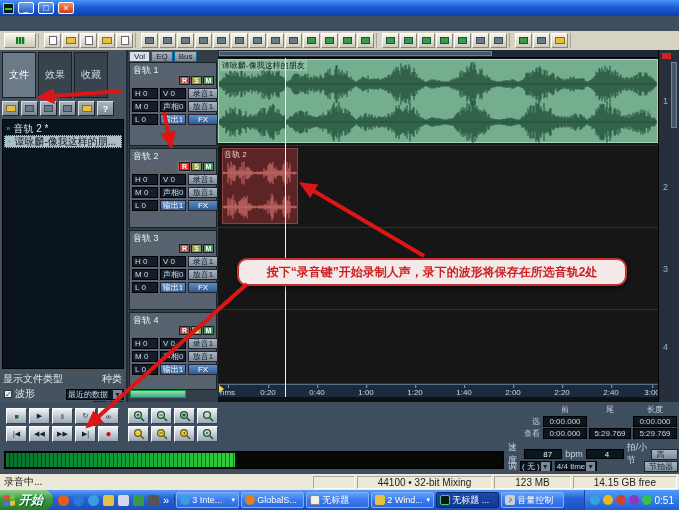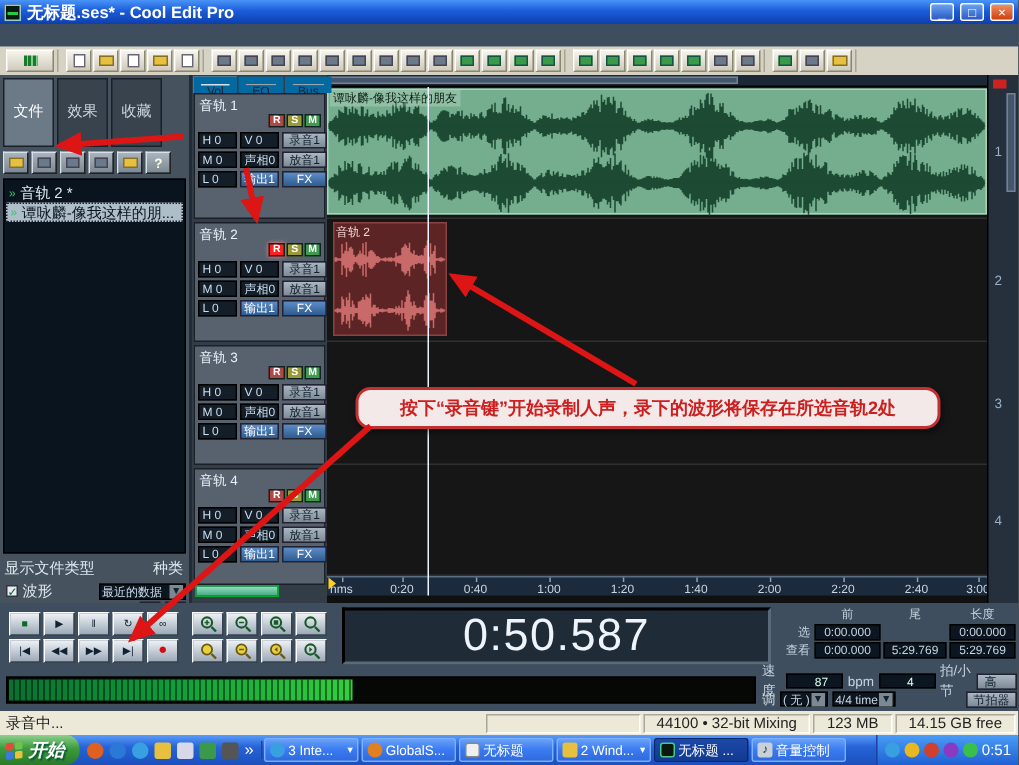--- a/index.html
+++ b/index.html
@@ -40,21 +40,21 @@
 .ofilter{color:#dfe8ef;font-size:10px;margin-top:3px}
 .ofhead{display:flex;justify-content:space-between;padding:0 2px 2px 1px}
 .ofrow{display:flex;align-items:center;gap:3px;height:12px;padding-left:2px}
 .cb{width:8px;height:8px;background:#e8ecf0;border:1px solid #334;font-size:8px;line-height:7px;color:#063;text-align:center}
 .ofdrop{margin-left:auto;width:58px;height:11px;background:#0c1620;border:1px solid #000;color:#cde;font-size:8px;display:flex;align-items:center;padding:0 1px;gap:1px}
 .ofdrop i{margin-left:auto;font-style:normal;background:#7c8892;color:#123;width:9px;text-align:center;font-size:7px;line-height:9px}
 .ofbtn{width:14px;height:11px;background:linear-gradient(#aab4be,#7c8892);border:1px solid #223;color:#063;font-size:8px;line-height:10px;text-align:center}
 
 .console{position:absolute;left:128px;top:50px;width:90px;height:352px;background:#333d47;z-index:4}
 .ctabs{display:flex;gap:1px;height:12px;padding:1px 1px 0 1px}
-.ctab{font-size:8px;color:#223;background:linear-gradient(#aab4be,#7c8892);border:5px solid #0369a1;line-height:9px;padding:0 4px}
+.ctab{font-size:8px;color:#223;background:linear-gradient(#aab4be,#7c8892);border:1px solid #0369a1;line-height:9px;padding:0 4px}
 .ctab.active{background:#d8e0e8}
 .trk{position:absolute;left:1px;width:88px;background:#57626e;border:1px solid #1a2028}
 .tname{font-size:9px;color:#e8f0f8;padding:1px 3px}
 .rsm{position:absolute;right:2px;top:13px;display:flex;gap:1px}
 .rsm b{width:11px;height:9px;font-size:7px;color:#fff;text-align:center;line-height:8px;border:1px solid #122;font-weight:bold}
 .rb{background:#b04848}.sb{background:#9a9a3a}.mb{background:#3f9a4f}
 .rb.armed{background:#ff2020;box-shadow:0 0 3px #f88}
 .crow{position:absolute;left:2px;display:flex;gap:2px}
 .cfield{background:#141e28;color:#cde;font-size:8px;padding:0 2px;height:11px;line-height:10px;border:1px solid #000;width:26px;white-space:nowrap}
 .cbtn{background:linear-gradient(#aab6c2,#7e8a96);color:#102030;font-size:8px;height:11px;line-height:10px;text-align:center;border:1px solid #223;width:30px;white-space:nowrap;overflow:hidden}
@@ -100,21 +100,21 @@
 .mfill::after{content:"";position:absolute;inset:0;background:repeating-linear-gradient(90deg,transparent 0 3px,rgba(0,0,0,.45) 3px 4px)}
 .tempopanel{position:absolute;left:508px;top:1px;width:170px;height:25px;color:#c8d4e0;font-size:9px}
 .trow2{display:flex;align-items:center;gap:3px;height:12px}
 .tfield{background:#0c1620;border:1px solid #000;padding:0 18px;height:10px;line-height:9px;font-size:8px;color:#dfe}
 .tdrop{display:flex;align-items:center;gap:1px;background:#0c1620;border:1px solid #000;height:10px;padding:0 1px;font-size:8px}
 .tdrop i{font-style:normal;background:#7c8892;color:#123;width:9px;text-align:center;font-size:7px;line-height:9px}
 .tbtn2{background:linear-gradient(#aab6c2,#7e8a96);border:1px solid #223;color:#102030;padding:0 4px;height:11px;line-height:10px;font-size:8px;margin-left:auto}
 
 .statusbar{position:absolute;left:0;top:474px;width:679px;height:16px;background:#ece9d8;display:flex;align-items:center;font-size:10px;color:#222;gap:2px;padding:0 2px;z-index:10}
 .sbleft{width:320px;padding-left:2px}
-.sbcell{border:1px solid;border-color:#aca899 #fff #fff #aca899;height:13px;line-height:11px;padding:0 8px;white-space:nowrap}
+.sbcell{border:1px solid;border-color:#aca899 #fff #fff #aca899;height:13px;line-height:11px;padding:0 20px;white-space:nowrap}
 .sbspacer{flex:1}
 
 .taskbar{position:absolute;left:0;top:490px;width:679px;height:20px;background:linear-gradient(180deg,#5a9cf8,#2663d8 40%,#1c50bc);display:flex;align-items:center;z-index:10}
 .startbtn{height:20px;background:linear-gradient(180deg,#8fd08f,#3d9a3d 45%,#2a7a2a);border-radius:0 9px 9px 0;color:#fff;font-weight:bold;font-style:italic;font-size:12px;display:flex;align-items:center;gap:4px;padding:0 10px 0 4px;text-shadow:1px 1px 1px #053;flex:none}
 .flag{width:11px;height:11px;display:grid;grid-template-columns:5px 5px;grid-auto-rows:5px;gap:1px;transform:skewY(-6deg)}
 .flag span{border-radius:1px}
 .ql{display:flex;gap:4px;align-items:center;padding:0 5px;border-right:1px solid #1a44a0;flex:none;color:#fff}
 .qlic{width:11px;height:11px;border-radius:50%;flex:none}
 .qsq{border-radius:2px}
 .tbtnT{height:16px;margin:0 1px;flex:0 0 63px;background:linear-gradient(#66a0f8,#3a7af0 50%,#2f6ae0);border:1px solid #7ab0ff;border-radius:2px;color:#fff;font-size:9px;display:flex;align-items:center;gap:2px;padding:0 3px;overflow:hidden;white-space:nowrap}
@@ -127,21 +127,20 @@
 .note{position:absolute;left:237px;top:258px;width:390px;height:28px;background:#f4e9e9;border:2px solid #c23030;border-radius:10px;color:#cc2020;font-size:12px;font-weight:bold;display:flex;align-items:center;justify-content:center;z-index:48;box-shadow:1px 2px 4px rgba(0,0,0,.5);white-space:nowrap}
 .arrows{position:absolute;inset:0;pointer-events:none;z-index:50}
 </style>
 </head>
 <body>
 
 <div id="app">
 
   <div class="titlebar">
     <div class="appicon"></div>
-    <div class="ttl">无标题.ses* - Cool Edit Pro</div>
     <div class="winbtn">_</div>
     <div class="winbtn">□</div>
     <div class="winbtn close">×</div>
   </div>
 
 
   <div class="toolbar">
     <div class="tgroup">
       <div class="tbtn wide">
           <div class="glyph g-green"></div>
@@ -547,21 +546,20 @@
         </div>
       <div class="pbtn">
           <svg width="12" height="12">
             <circle cx="5" cy="5" r="3.4" fill="none" stroke="#1a5a2a" stroke-width="1.4"></circle>
             <line x1="8" y1="8" x2="11" y2="11" stroke="#1a5a2a" stroke-width="1.6"></line>
             <path d="M6.2 5L4.2 3.4v3.2z" fill="#1a5a2a"></path>
           </svg>
         </div>
     </div>
 
-    <div class="timedisp">0:50.587</div>
 
     <div class="infotable">
       <div class="itgrid">
         <span class="ithead"></span>
         <span class="ithead">前</span>
         <span class="ithead">尾</span>
         <span class="ithead">长度</span>
 
         <span class="itlbl">选</span>
         <span class="itval">0:00.000</span>

